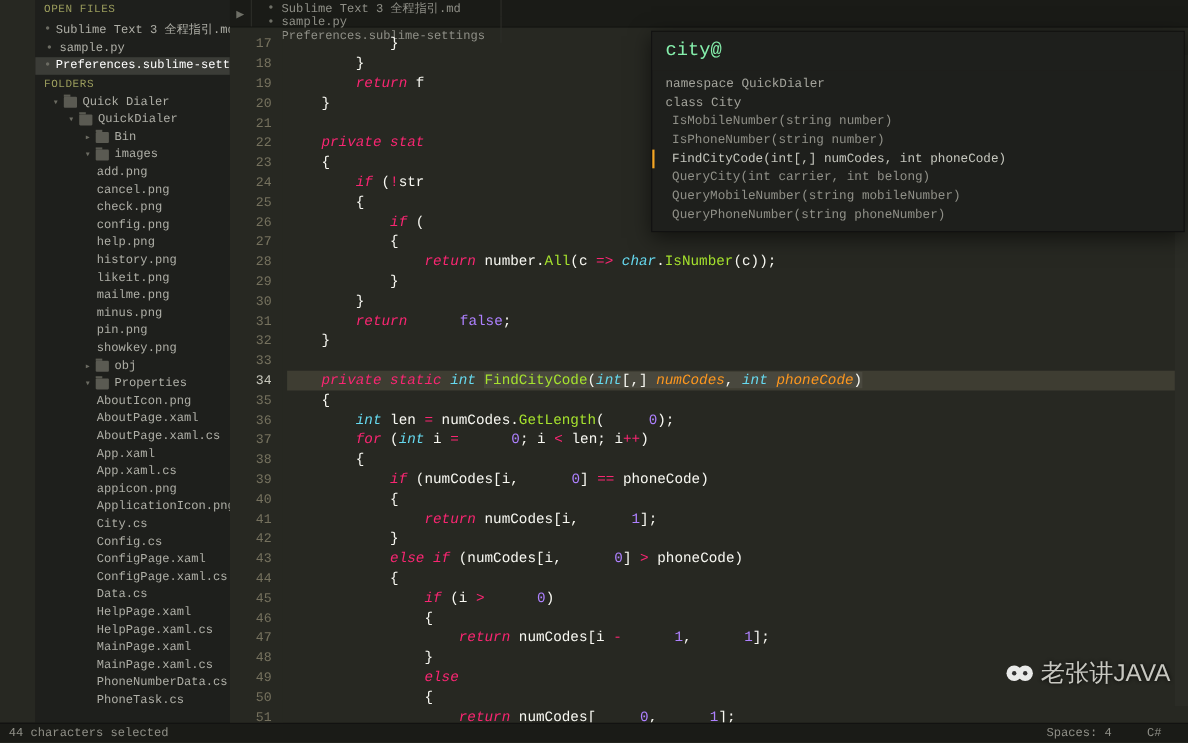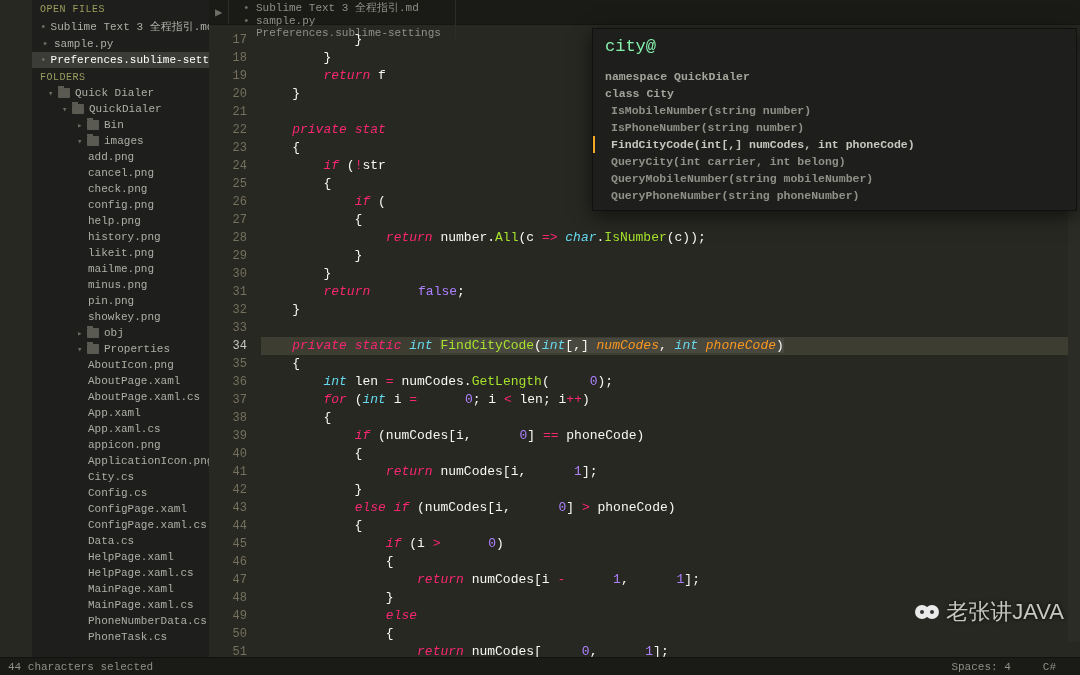--- a/index.html
+++ b/index.html
@@ -155,21 +155,21 @@
 .popup-input {
   border: none;
   background: #1e1f1c;
   color: #86efac;
   font-size: 17px;
   padding: 8px 12px;
   width: 100%;
   outline: none;
   font-family: inherit;
 }
-.popup-list { padding: 4px 0 6px 0; font-weight: bold; }
+.popup-list { padding: 4px 0 6px 0; }
 .pli {
   padding: 2px 12px 2px 16px;
   font-size: 11.5px;
   color: #909088;
   cursor: pointer;
   border-left: 2px solid transparent;
 }
 .pli.head { color: #a4a49c; padding-left: 10px; }
 .pli.sel {
   border-left: 2px solid #f5a623;

